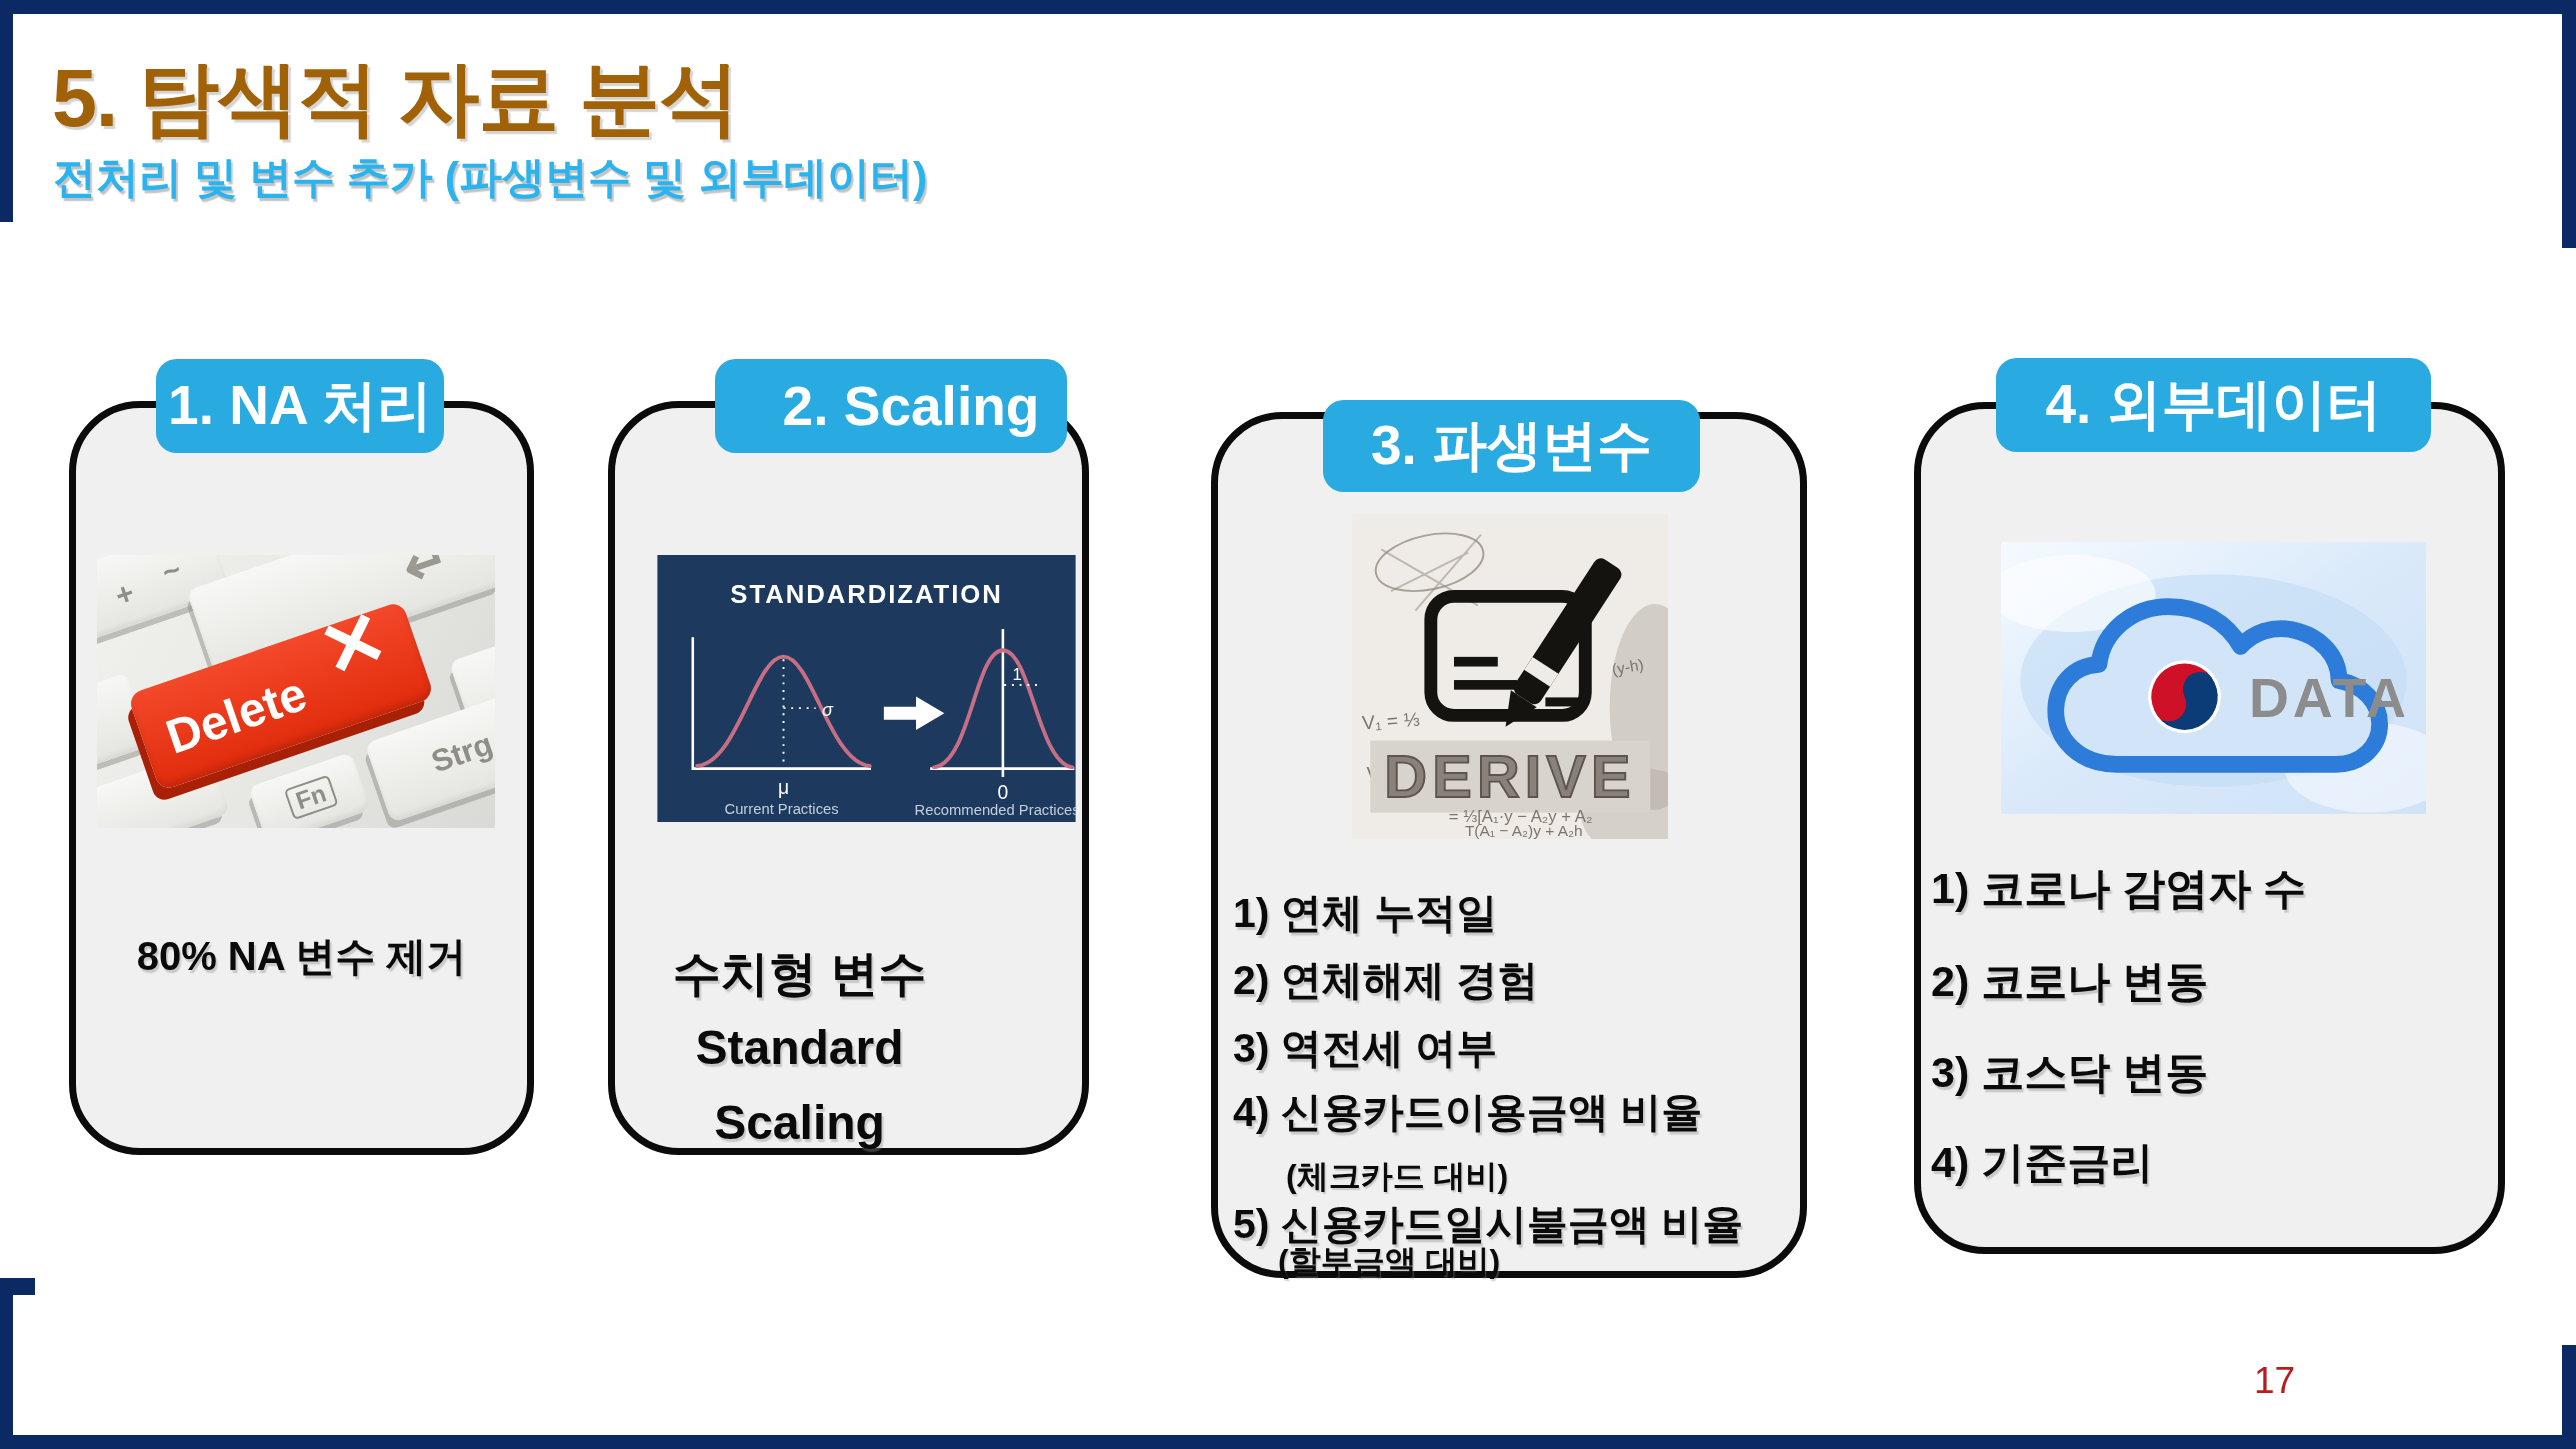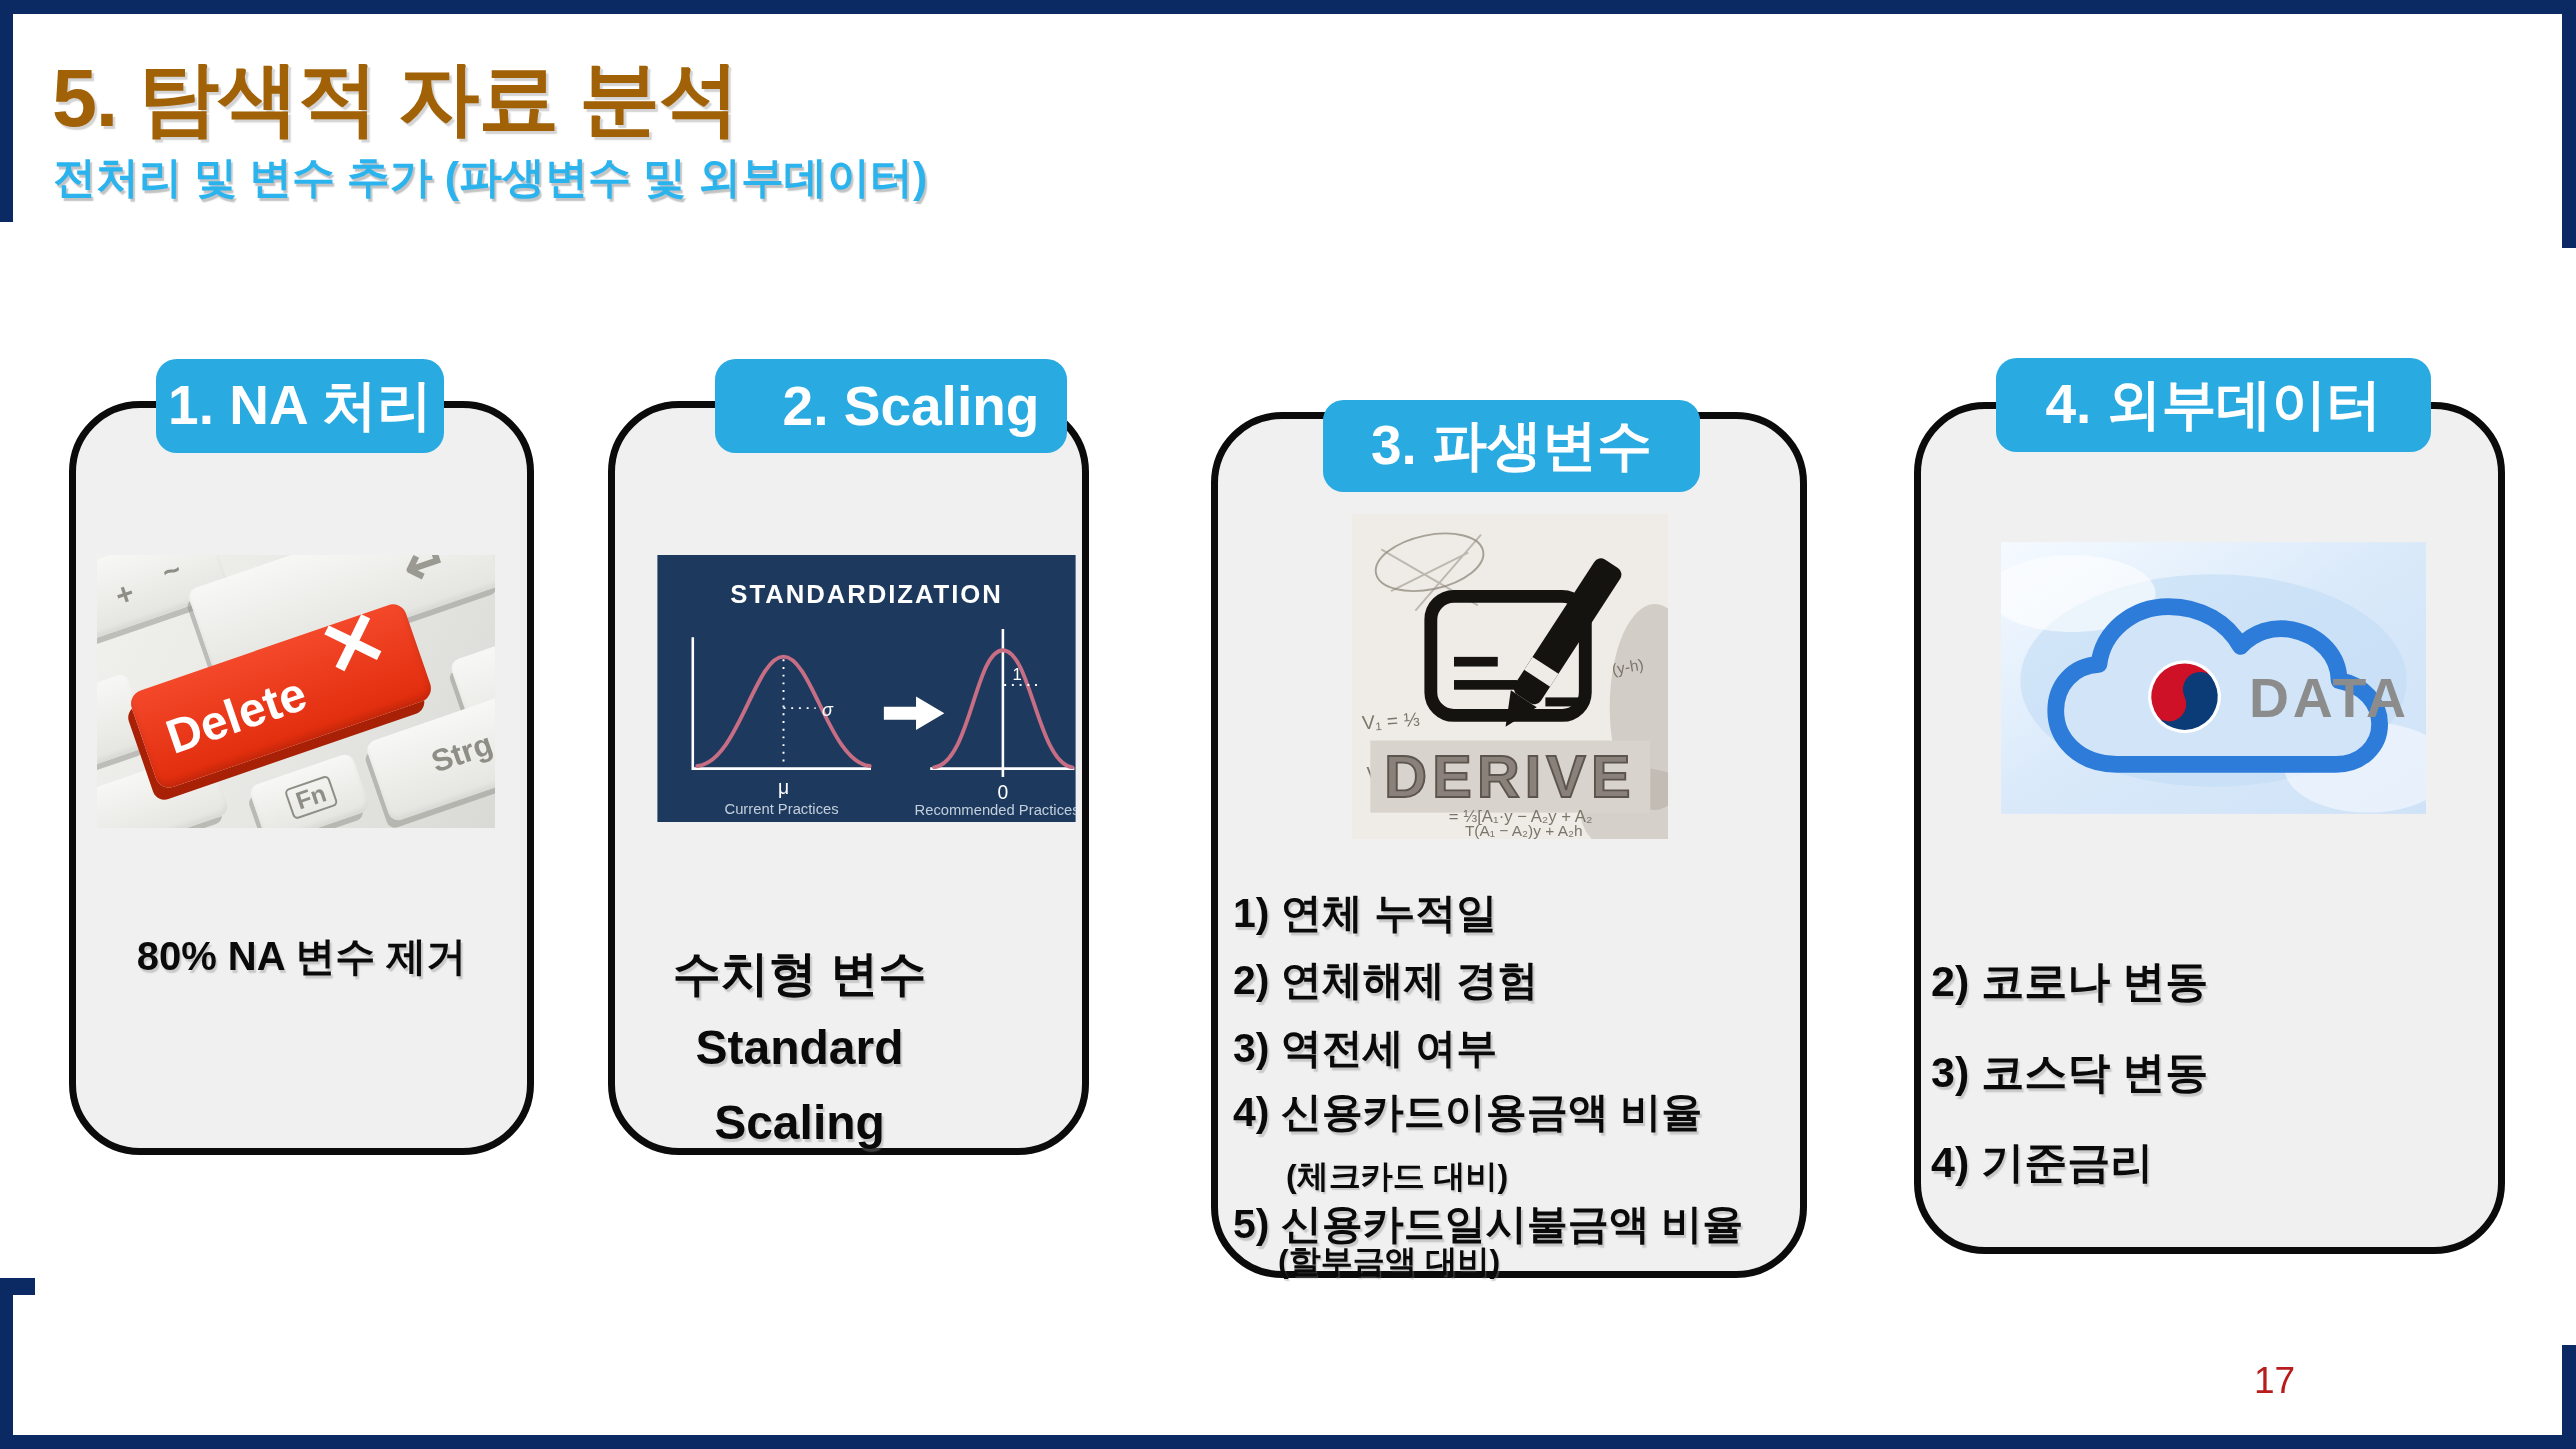--- a/index.html
+++ b/index.html
@@ -208,19 +208,20 @@
   <path d="M180,345 C120,345 85,305 85,262 C85,222 112,192 152,190 C158,138 205,100 260,100 C312,100 352,126 372,162 C392,140 422,130 452,136 C497,145 525,178 525,215 C563,222 588,250 588,283 C588,317 560,345 520,345 Z" fill="#D2E5F8" stroke="#2E7CD9" stroke-width="26" stroke-linejoin="round"></path>
   <g transform="translate(285,240) rotate(-25)">
     <circle r="54" fill="#CE1126"></circle>
     <path d="M-54,0 a54,54 0 0 0 108,0 a27,27 0 0 0 -54,0 a27,27 0 0 1 -54,0 Z" fill="#0B3C78"></path>
     <circle r="54" fill="none" stroke="#ffffff" stroke-width="5"></circle>
   </g>
   <text x="385" y="272" font-size="86" font-weight="bold" fill="#8C8C8C" letter-spacing="6">DATA</text>
 </svg>
 
 <div class="abs" style="left:1931px;top:860px;width:554px;height:361px;z-index:2;">
+  <div class="list-item" style="top:0;font-size:43px;">1) 코로나 감염자 수</div>
   <div class="list-item" style="top:93px;font-size:43px;">2) 코로나 변동</div>
   <div class="list-item" style="top:184px;font-size:43px;">3) 코스닥 변동</div>
   <div class="list-item" style="top:274px;font-size:43px;">4) 기준금리</div>
 </div>
 
 <div class="abs page-number">17</div>
 
 
 </body></html>

